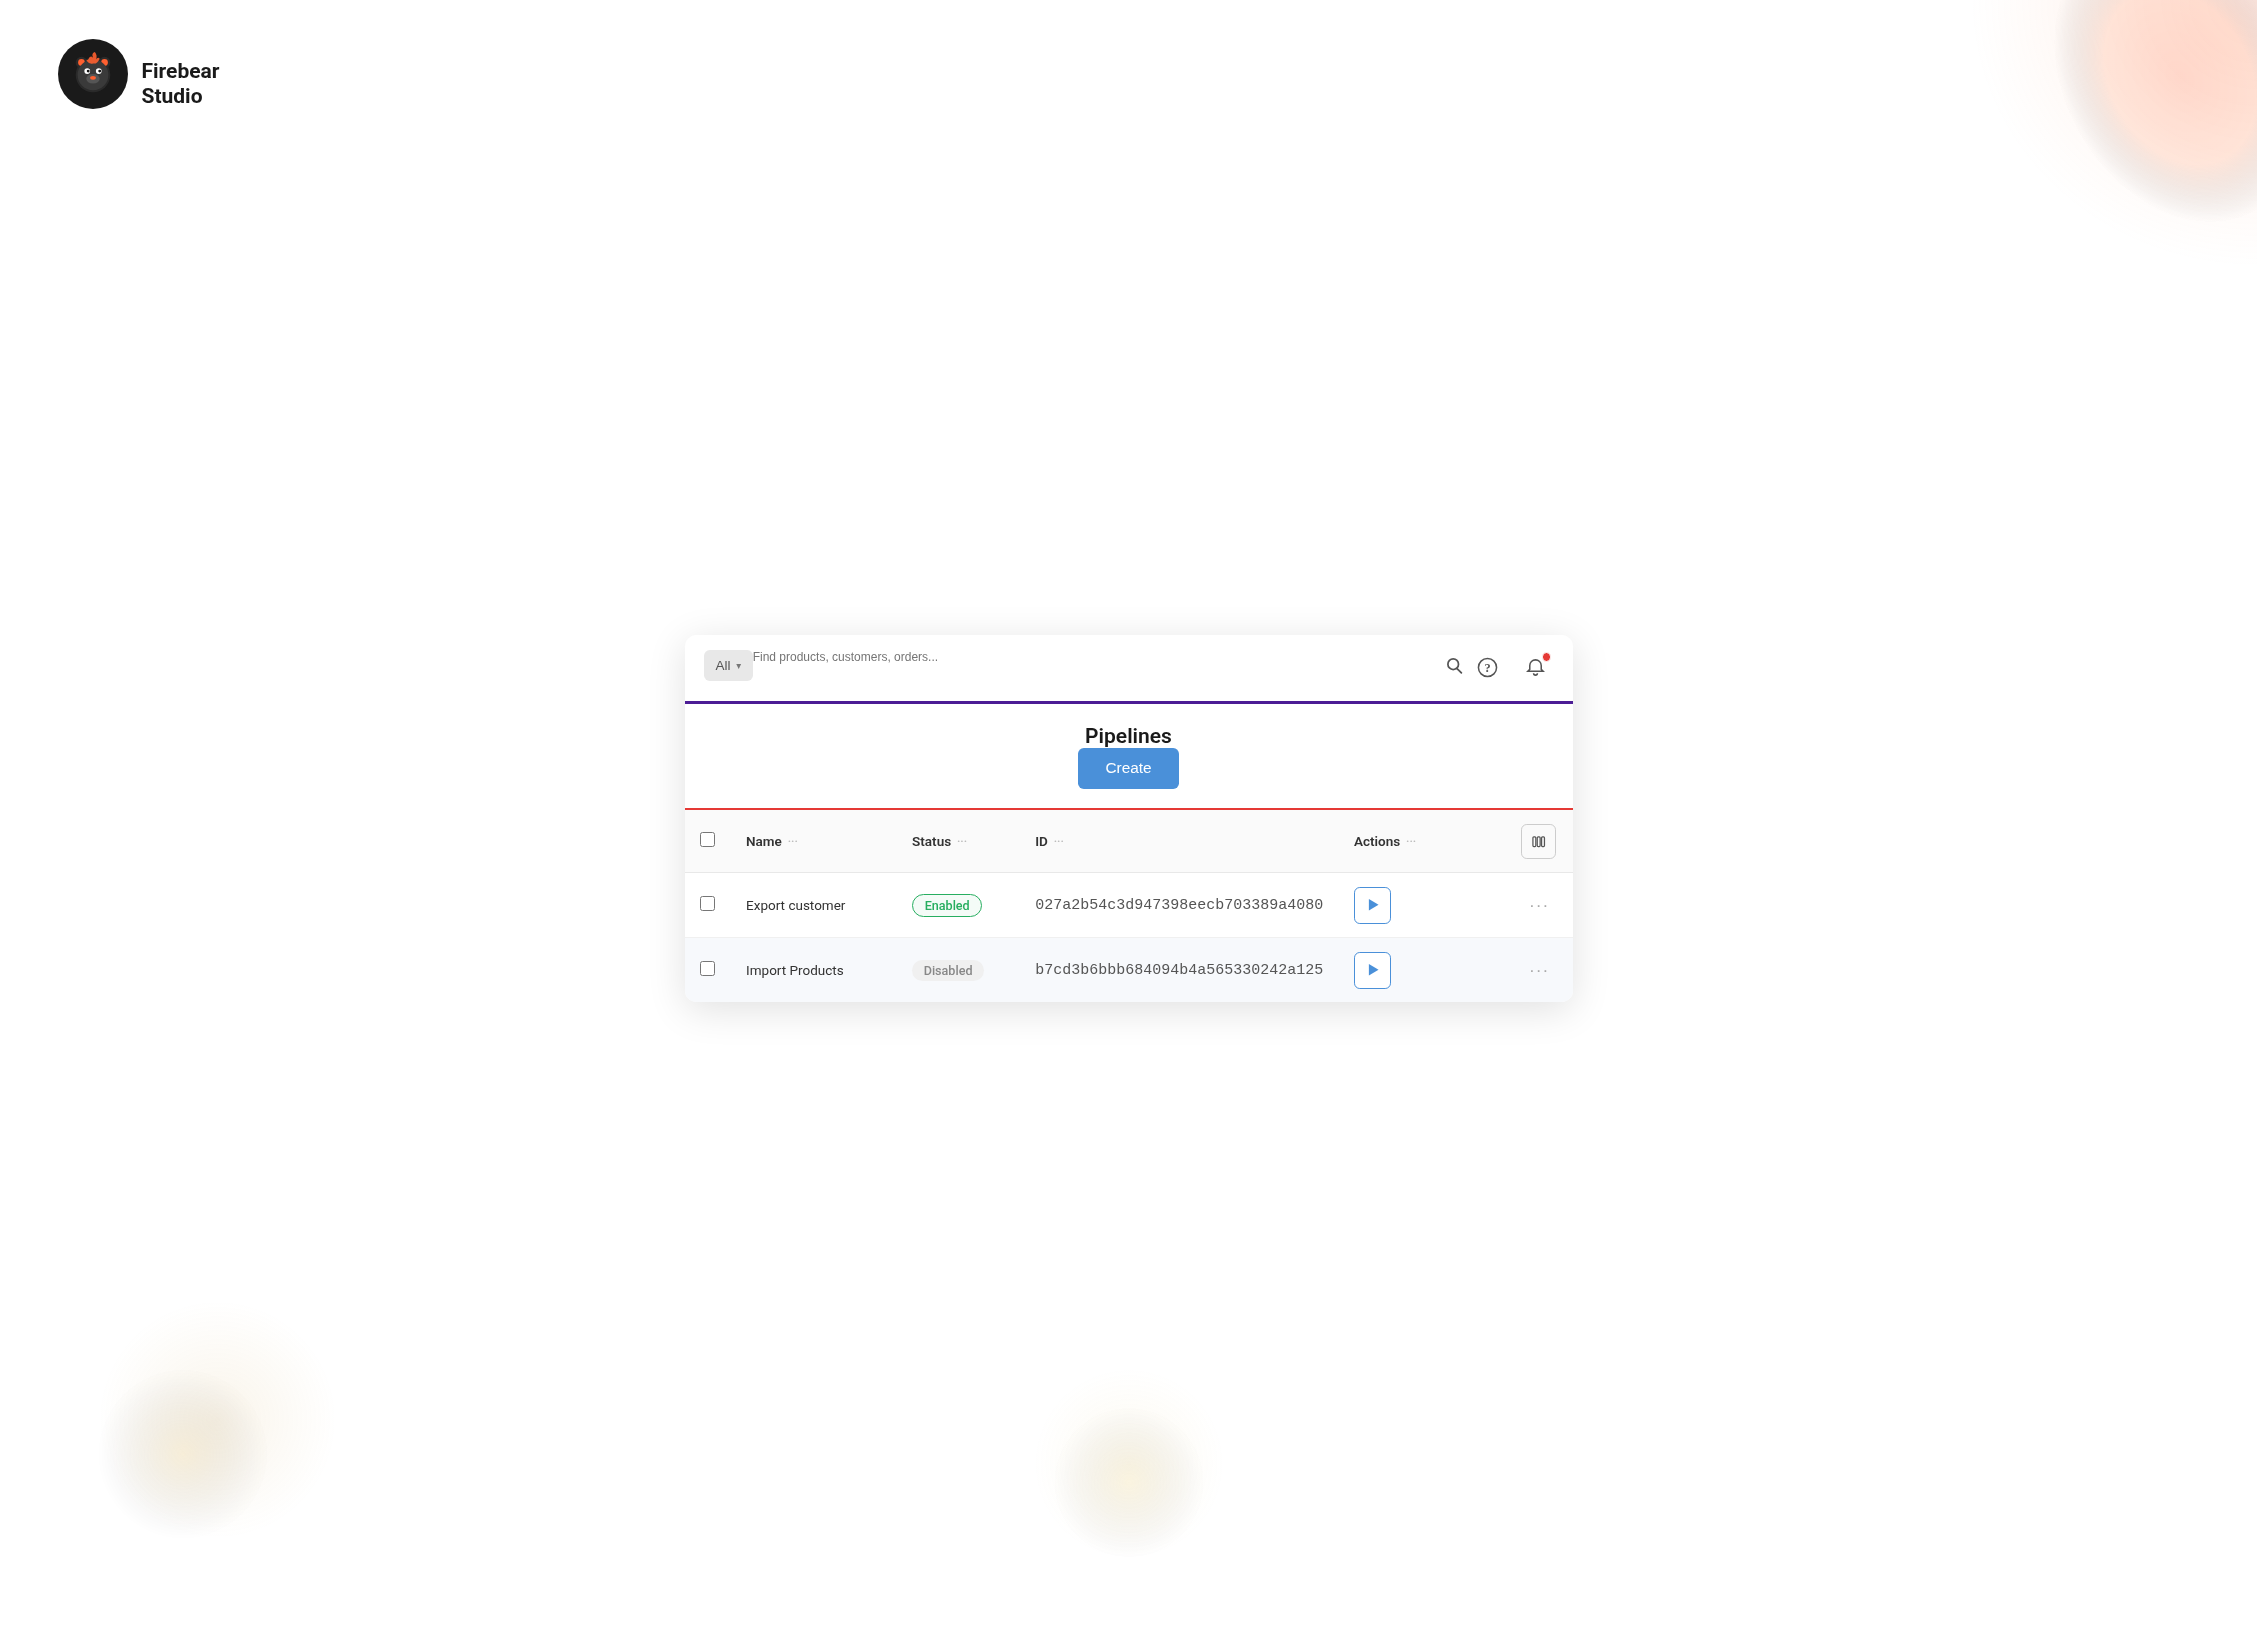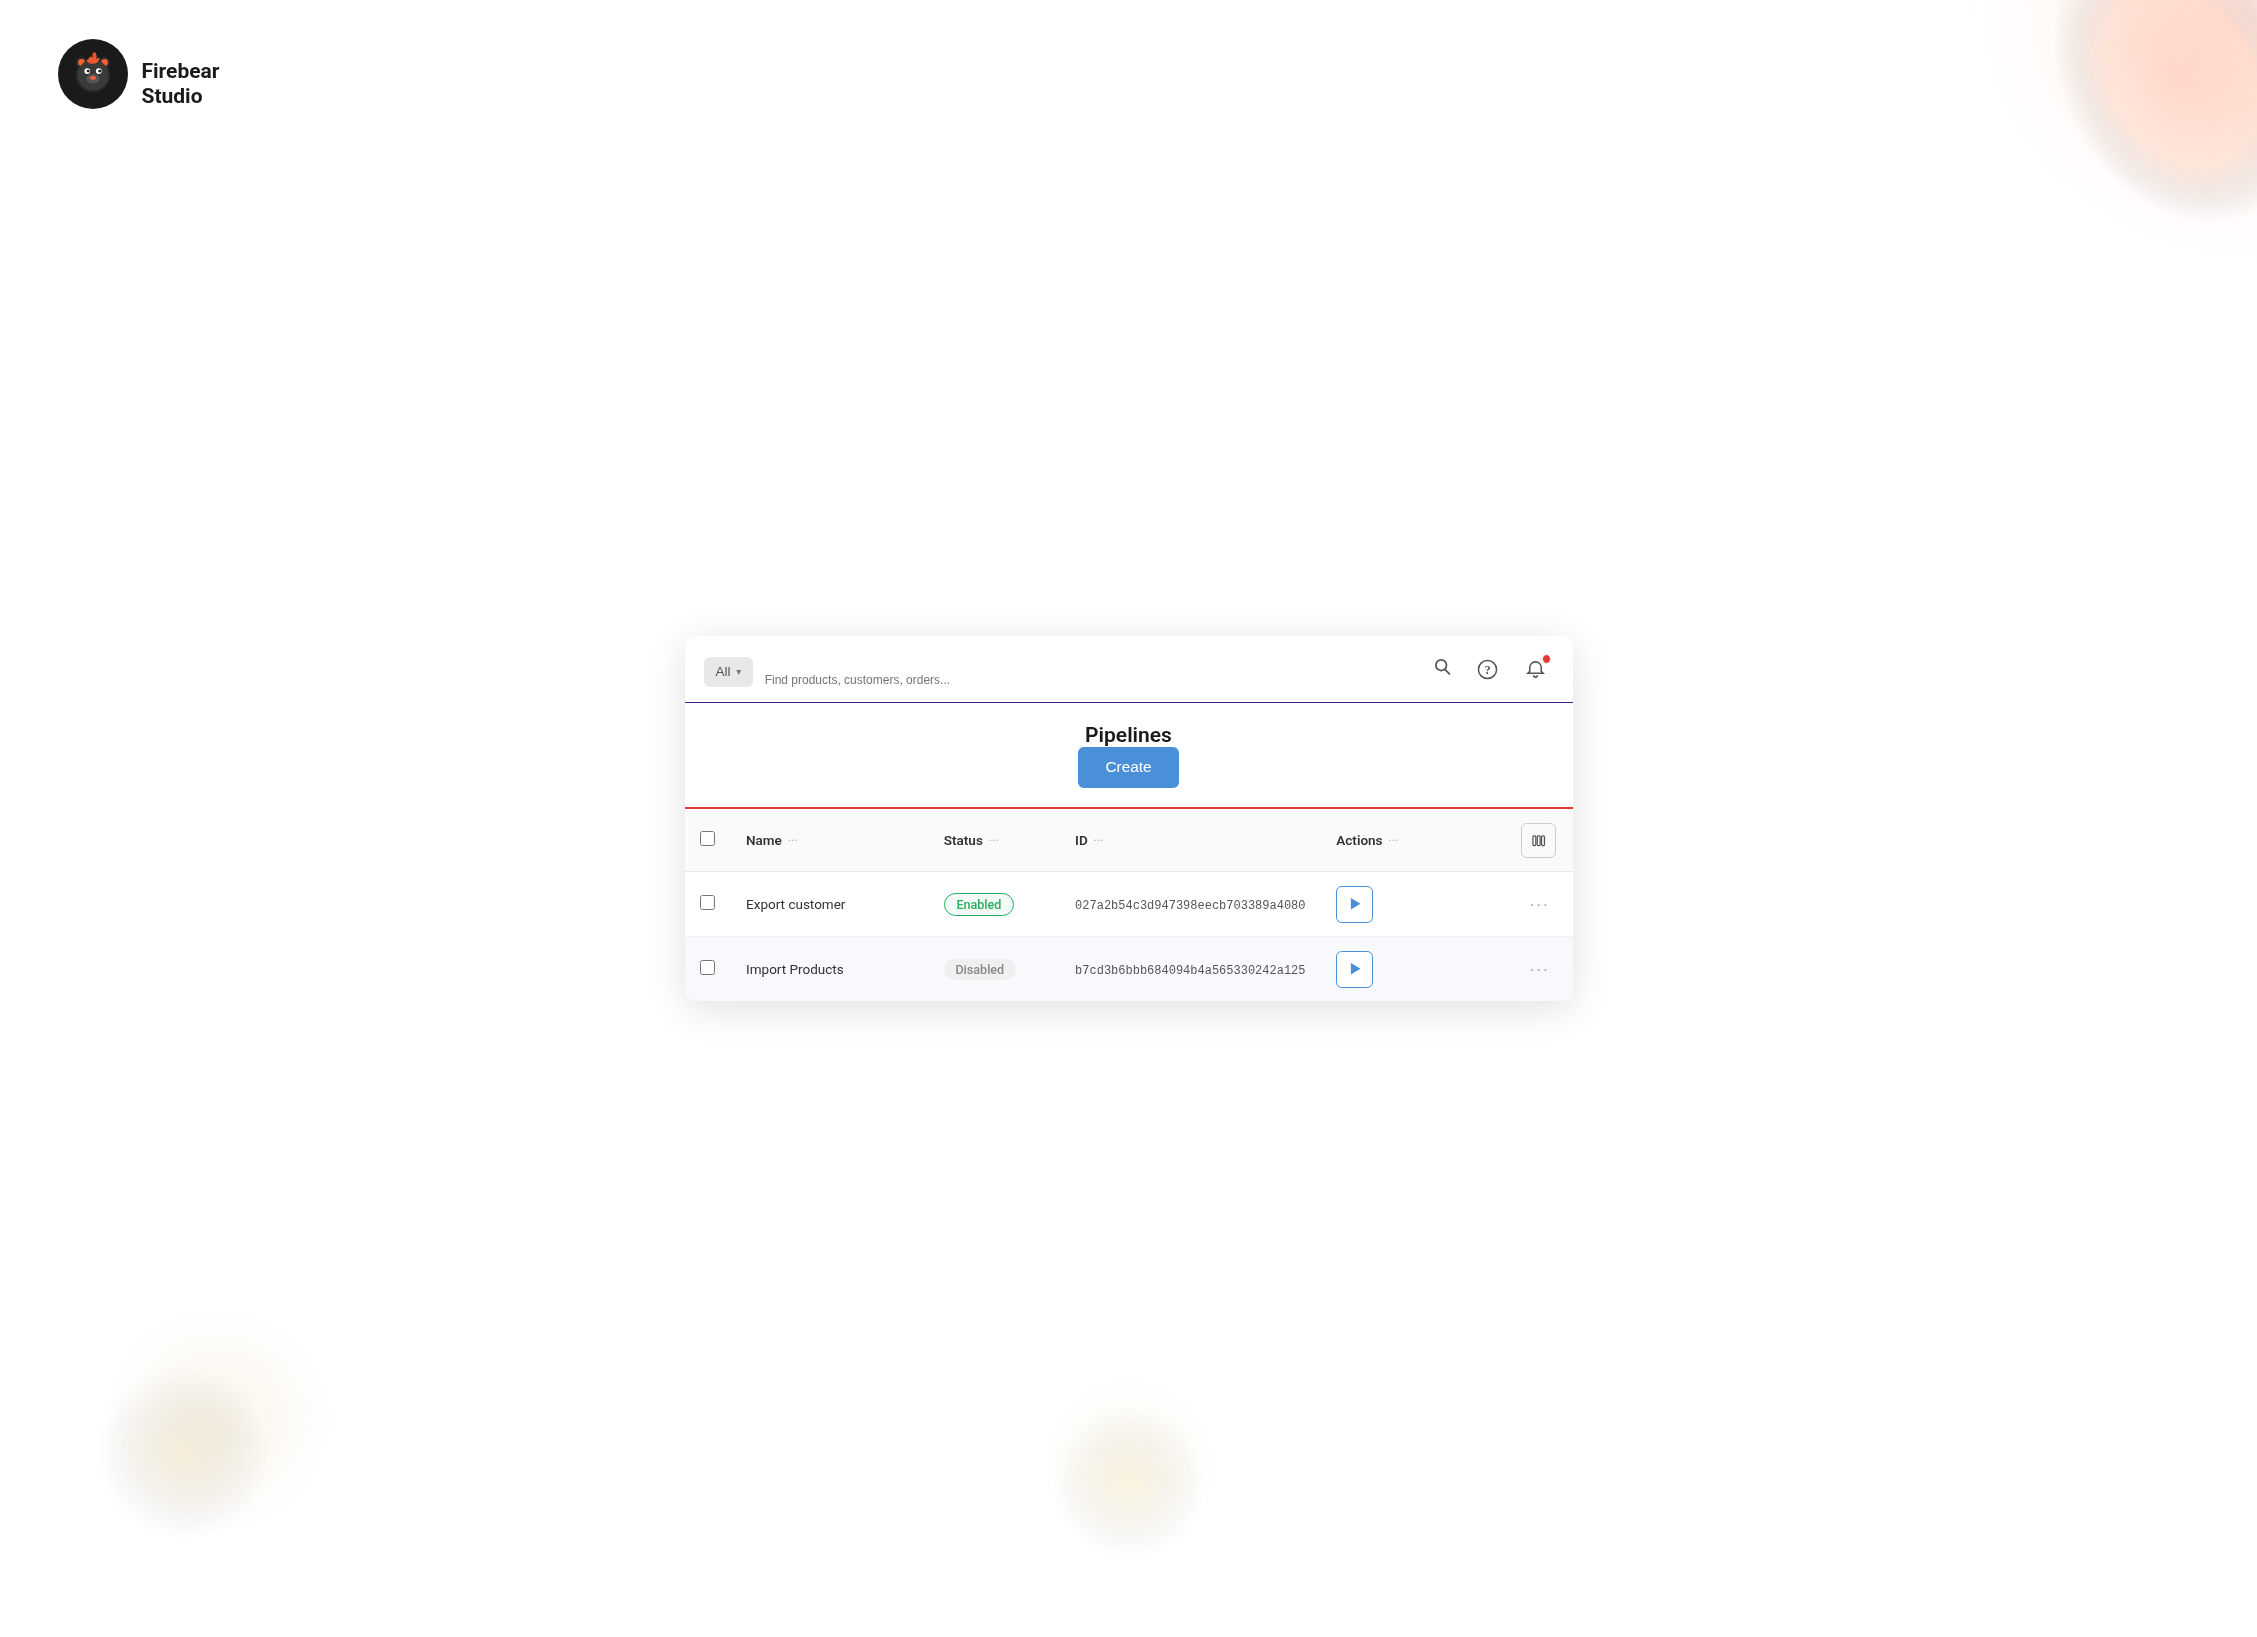--- a/index.html
+++ b/index.html
@@ -92,24 +92,24 @@
       border-radius: 11.6px;
       box-shadow: 0 7.7px 39px rgba(0,0,0,0.12);
       width: 100%;
       max-width: 888px;
       overflow: hidden;
     }
 
     
     .search-bar {
       display: flex;
-      align-items: flex-end;
+      align-items: flex-start;
       padding: 15.4px 19.3px;
-      border-bottom: 1px solid #4c1d95;
-      gap: 12px;
+      border-bottom: 3px solid #4c1d95;
+      gap: 0;
     }
 
     .search-filter-btn {
       display: flex;
       align-items: center;
       gap: 5.8px;
       background: #e8e8e8;
       border: none;
       border-radius: 5.8px;
       padding: 7.7px 11.6px;
@@ -298,21 +298,21 @@
       background: rgba(39,174,96,0.05);
     }
 
     .status-disabled {
       color: #888;
       background: #f0f0f0;
     }
 
     .id-text {
       font-family: 'Courier New', monospace;
-      font-size: 12px;
+      font-size: 15px;
       color: #555;
     }
 
     .run-btn {
       background: #fff;
       border: 1.4px solid #4a90d9;
       border-radius: 5.8px;
       width: 37px; height: 37px;
       display: flex;
       align-items: center;

